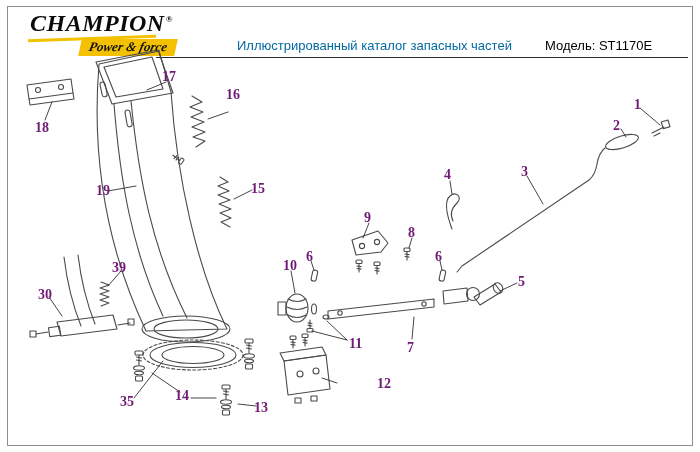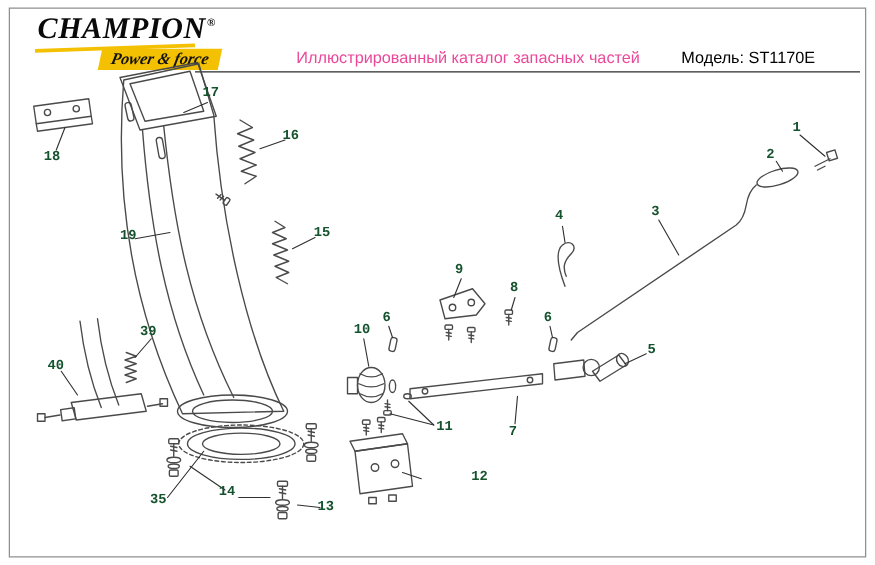--- a/index.html
+++ b/index.html
@@ -13,39 +13,39 @@
   .logo { position: absolute; left: 30px; top: 11px; }
   .brand { font-family: "Liberation Serif", serif; font-style: italic; font-weight: bold;
            font-size: 24px; line-height: 1; letter-spacing: .5px; color: #0a0a0a; }
   .brand sup { font-size: 9px; font-style: normal; margin-left: 1px; }
   .swoosh { position: absolute; left: -2px; top: 26px; width: 128px; height: 3px;
             background: var(--accent, #f3c101); transform: rotate(-2deg); }
   .tagline { margin: 4px 0 0 50px; width: max-content; padding: 0 9px 1px;
              background: var(--accent, #f3c101); transform: skewX(-12deg);
              font-family: "Liberation Serif", serif; font-style: italic; font-weight: bold;
              font-size: 13px; color: #111; }
-  .title { position: absolute; left: 237px; top: 38px; font-size: 13px; color: #ec4899; text-align: center; }
+  .title { position: absolute; left: 237px; top: 38px; font-size: 13px; color: #0369a1; text-align: center; }
   .model { position: absolute; left: 545px; top: 38px; font-size: 13px; color: #000; }
   .rule  { position: absolute; left: 156px; top: 57px; width: 532px; border-top: 1px solid #2b2b2b; }
 
   
   .diagram { position: absolute; left: 0; top: 0; }
   .diagram path, .diagram polyline, .diagram polygon, .diagram line,
   .diagram rect, .diagram circle, .diagram ellipse {
       stroke: var(--line, #4a4a4a); stroke-width: 1.1; fill: none;
       stroke-linecap: round; stroke-linejoin: round; }
   .fill-light { fill: #efefef; }
   .fill-mid   { fill: #d9d9d9; }
   .fill-white { fill: #ffffff; }
   .thick { stroke-width: 2; }
   .rod   { stroke-width: 3.6; stroke: #5e5e5e; }
   .leaders line { stroke: #303030; stroke-width: .9; }
 
-  .callout { position: absolute; font-family: Liberation Mono, monospace; font-weight: bold;
-             font-size: 11px; line-height: 1; color: #14532d; }
+  .callout { position: absolute; font-family: Liberation Serif, serif; font-weight: bold;
+             font-size: 14px; line-height: 1; color: #701a75; }
 </style>
 </head>
 <body>
 
 <div class="page">
   <div class="page-border"></div>
 
   <div class="logo">
     <div class="brand"><span>CHAMPION</span><sup>®</sup></div>
     <div class="swoosh"></div>
@@ -218,21 +218,21 @@
       <span class="callout" style="left: 435px; top: 250px;">6</span>
       <span class="callout" style="left: 407px; top: 341px;">7</span>
       <span class="callout" style="left: 408px; top: 226px;">8</span>
       <span class="callout" style="left: 364px; top: 211px;">9</span>
       <span class="callout" style="left: 283px; top: 259px;">10</span>
       <span class="callout" style="left: 349px; top: 337px; text-align: center;">11</span>
       <span class="callout" style="left: 336px; top: 377px; margin-left: 41px;">12</span>
       <span class="callout" style="left: 254px; top: 401px;">13</span>
       <span class="callout" style="left: 175px; top: 389px; text-align: center;">14</span>
       <span class="callout" style="left: 251px; top: 182px;">15</span>
-      <span class="callout" style="left: 226px; top: 104px;">16</span>
+      <span class="callout" style="left: 226px; top: 88px;">16</span>
       <span class="callout" style="left: 162px; top: 70px;">17</span>
       <span class="callout" style="left: 35px; top: 121px;">18</span>
       <span class="callout" style="left: 96px; top: 184px;">19</span>
-      <span class="callout" style="left: 38px; top: 288px;">40</span>
+      <span class="callout" style="left: 38px; top: 288px;">30</span>
       <span class="callout" style="left: 112px; top: 261px;">39</span>
       <span class="callout" style="left: 120px; top: 395px;">35</span>
     </div>
 </div>
 
 </body></html>

